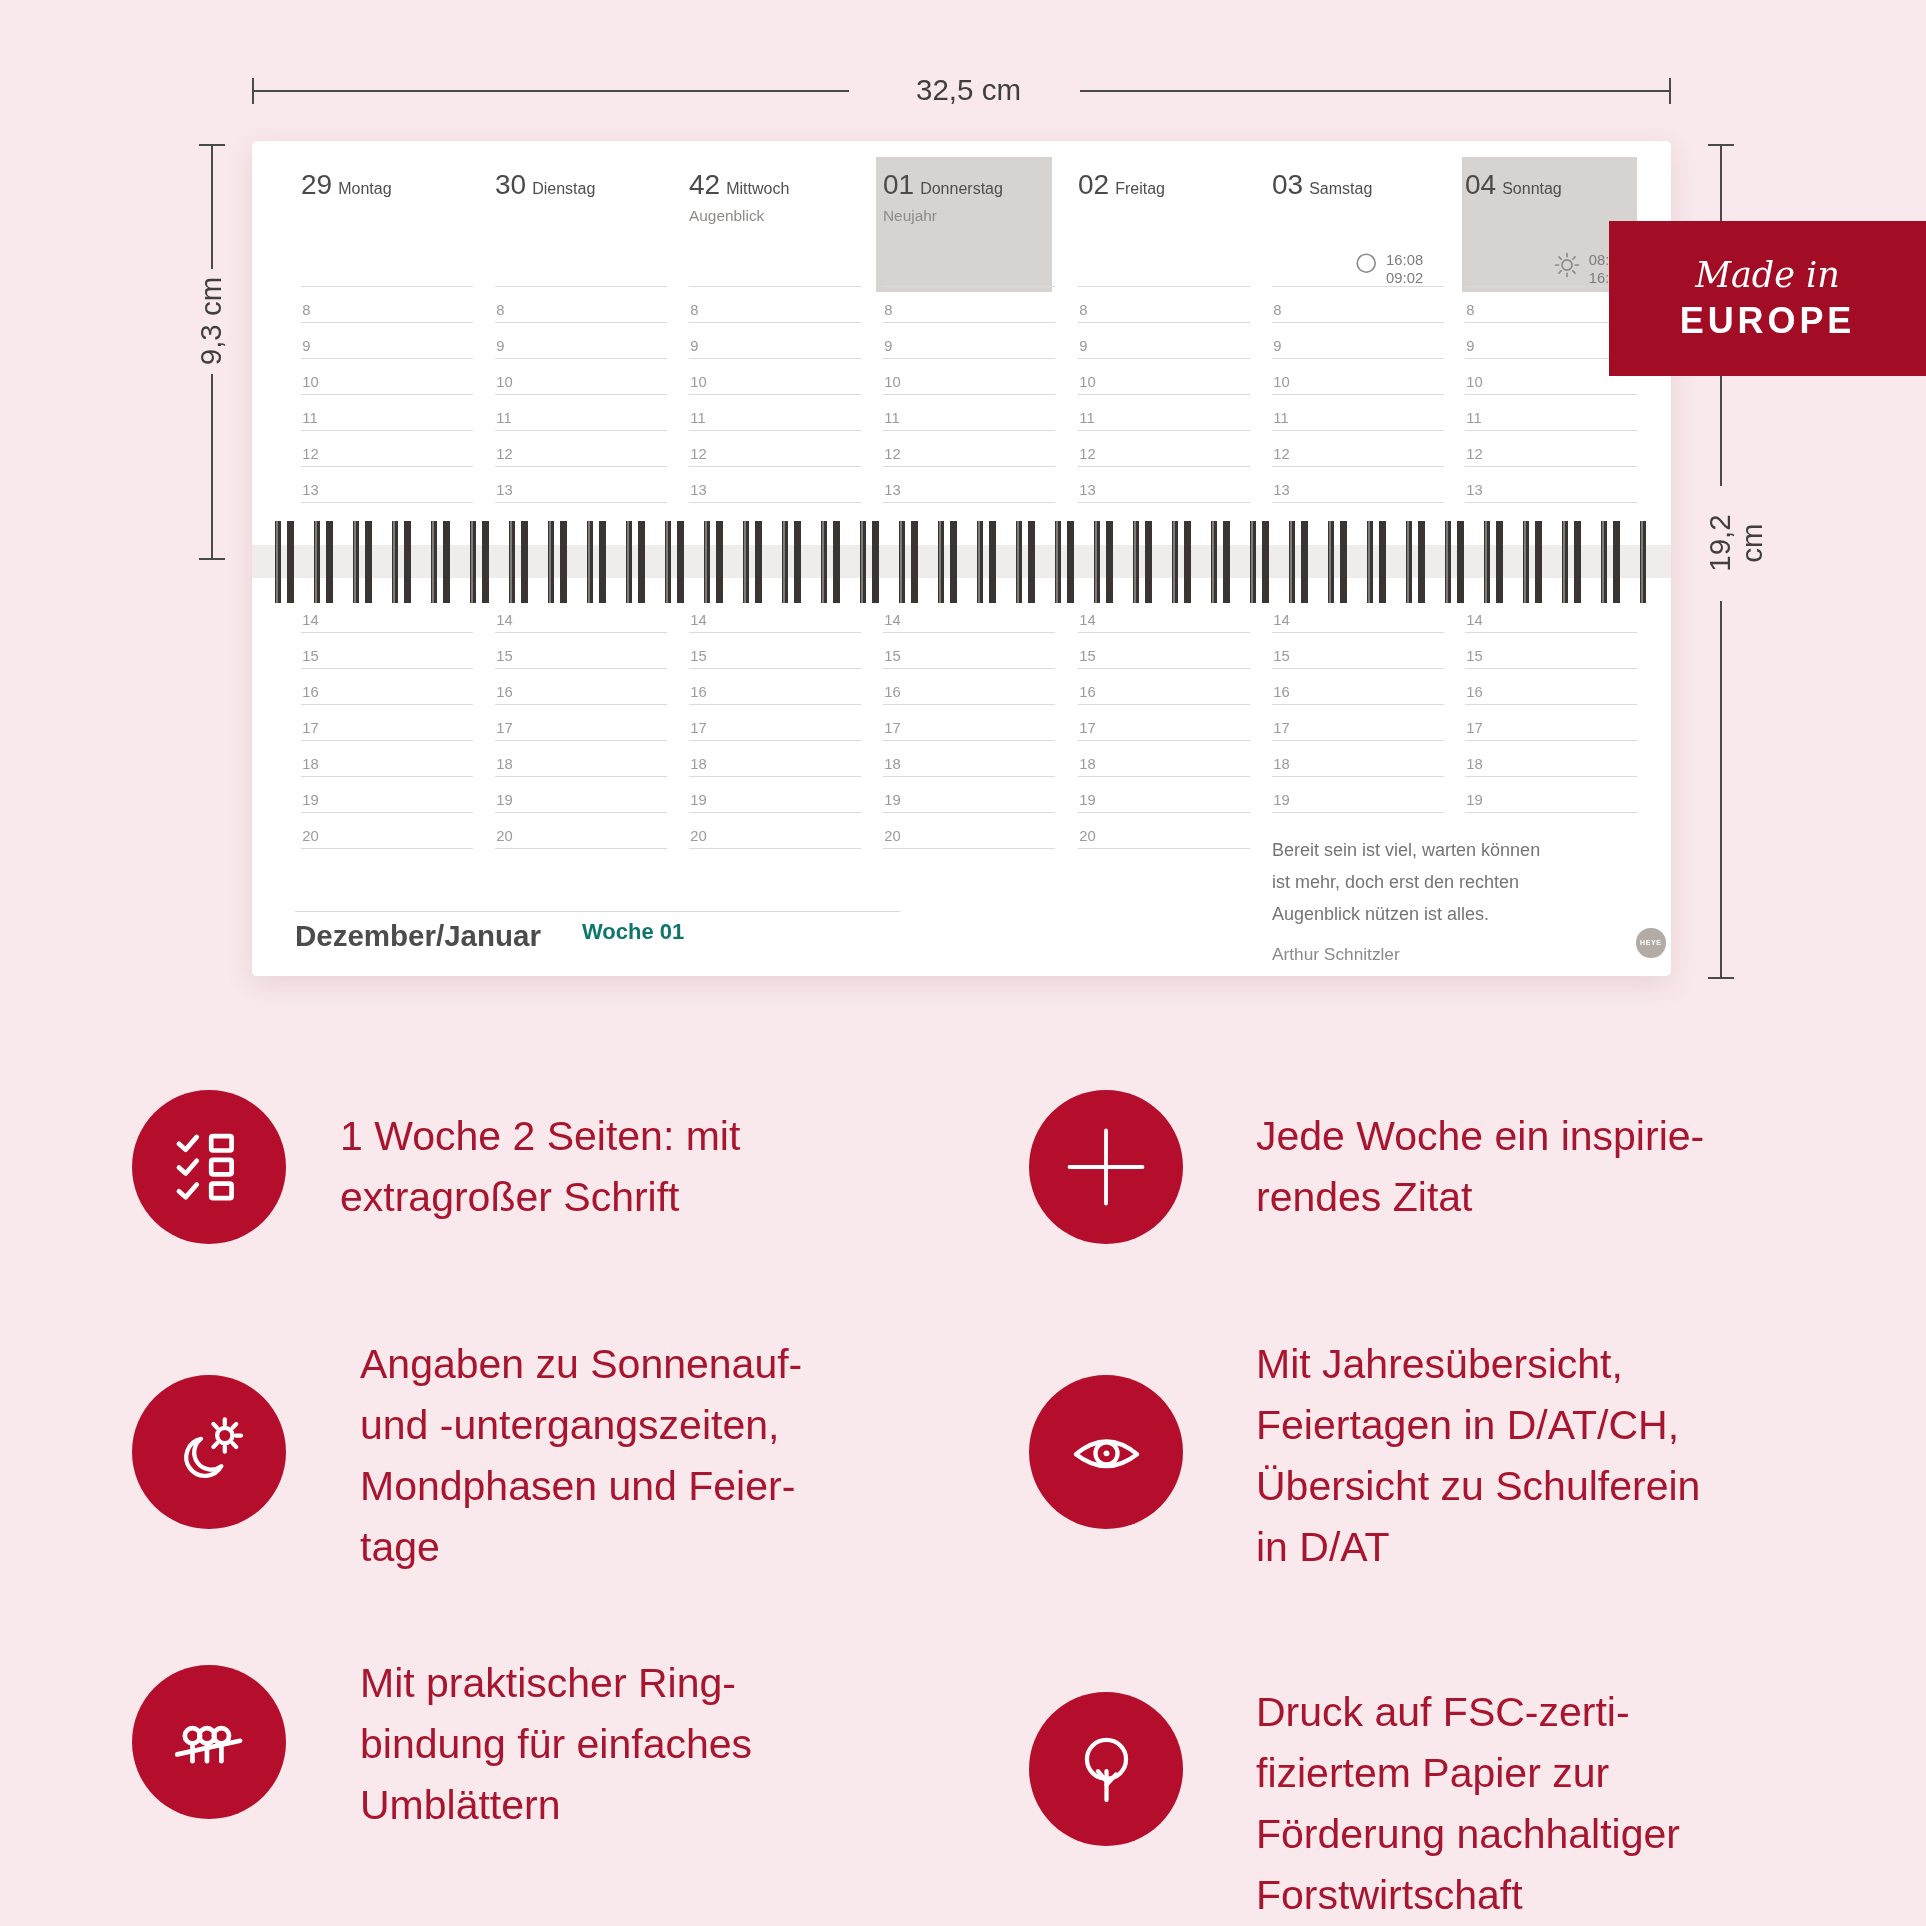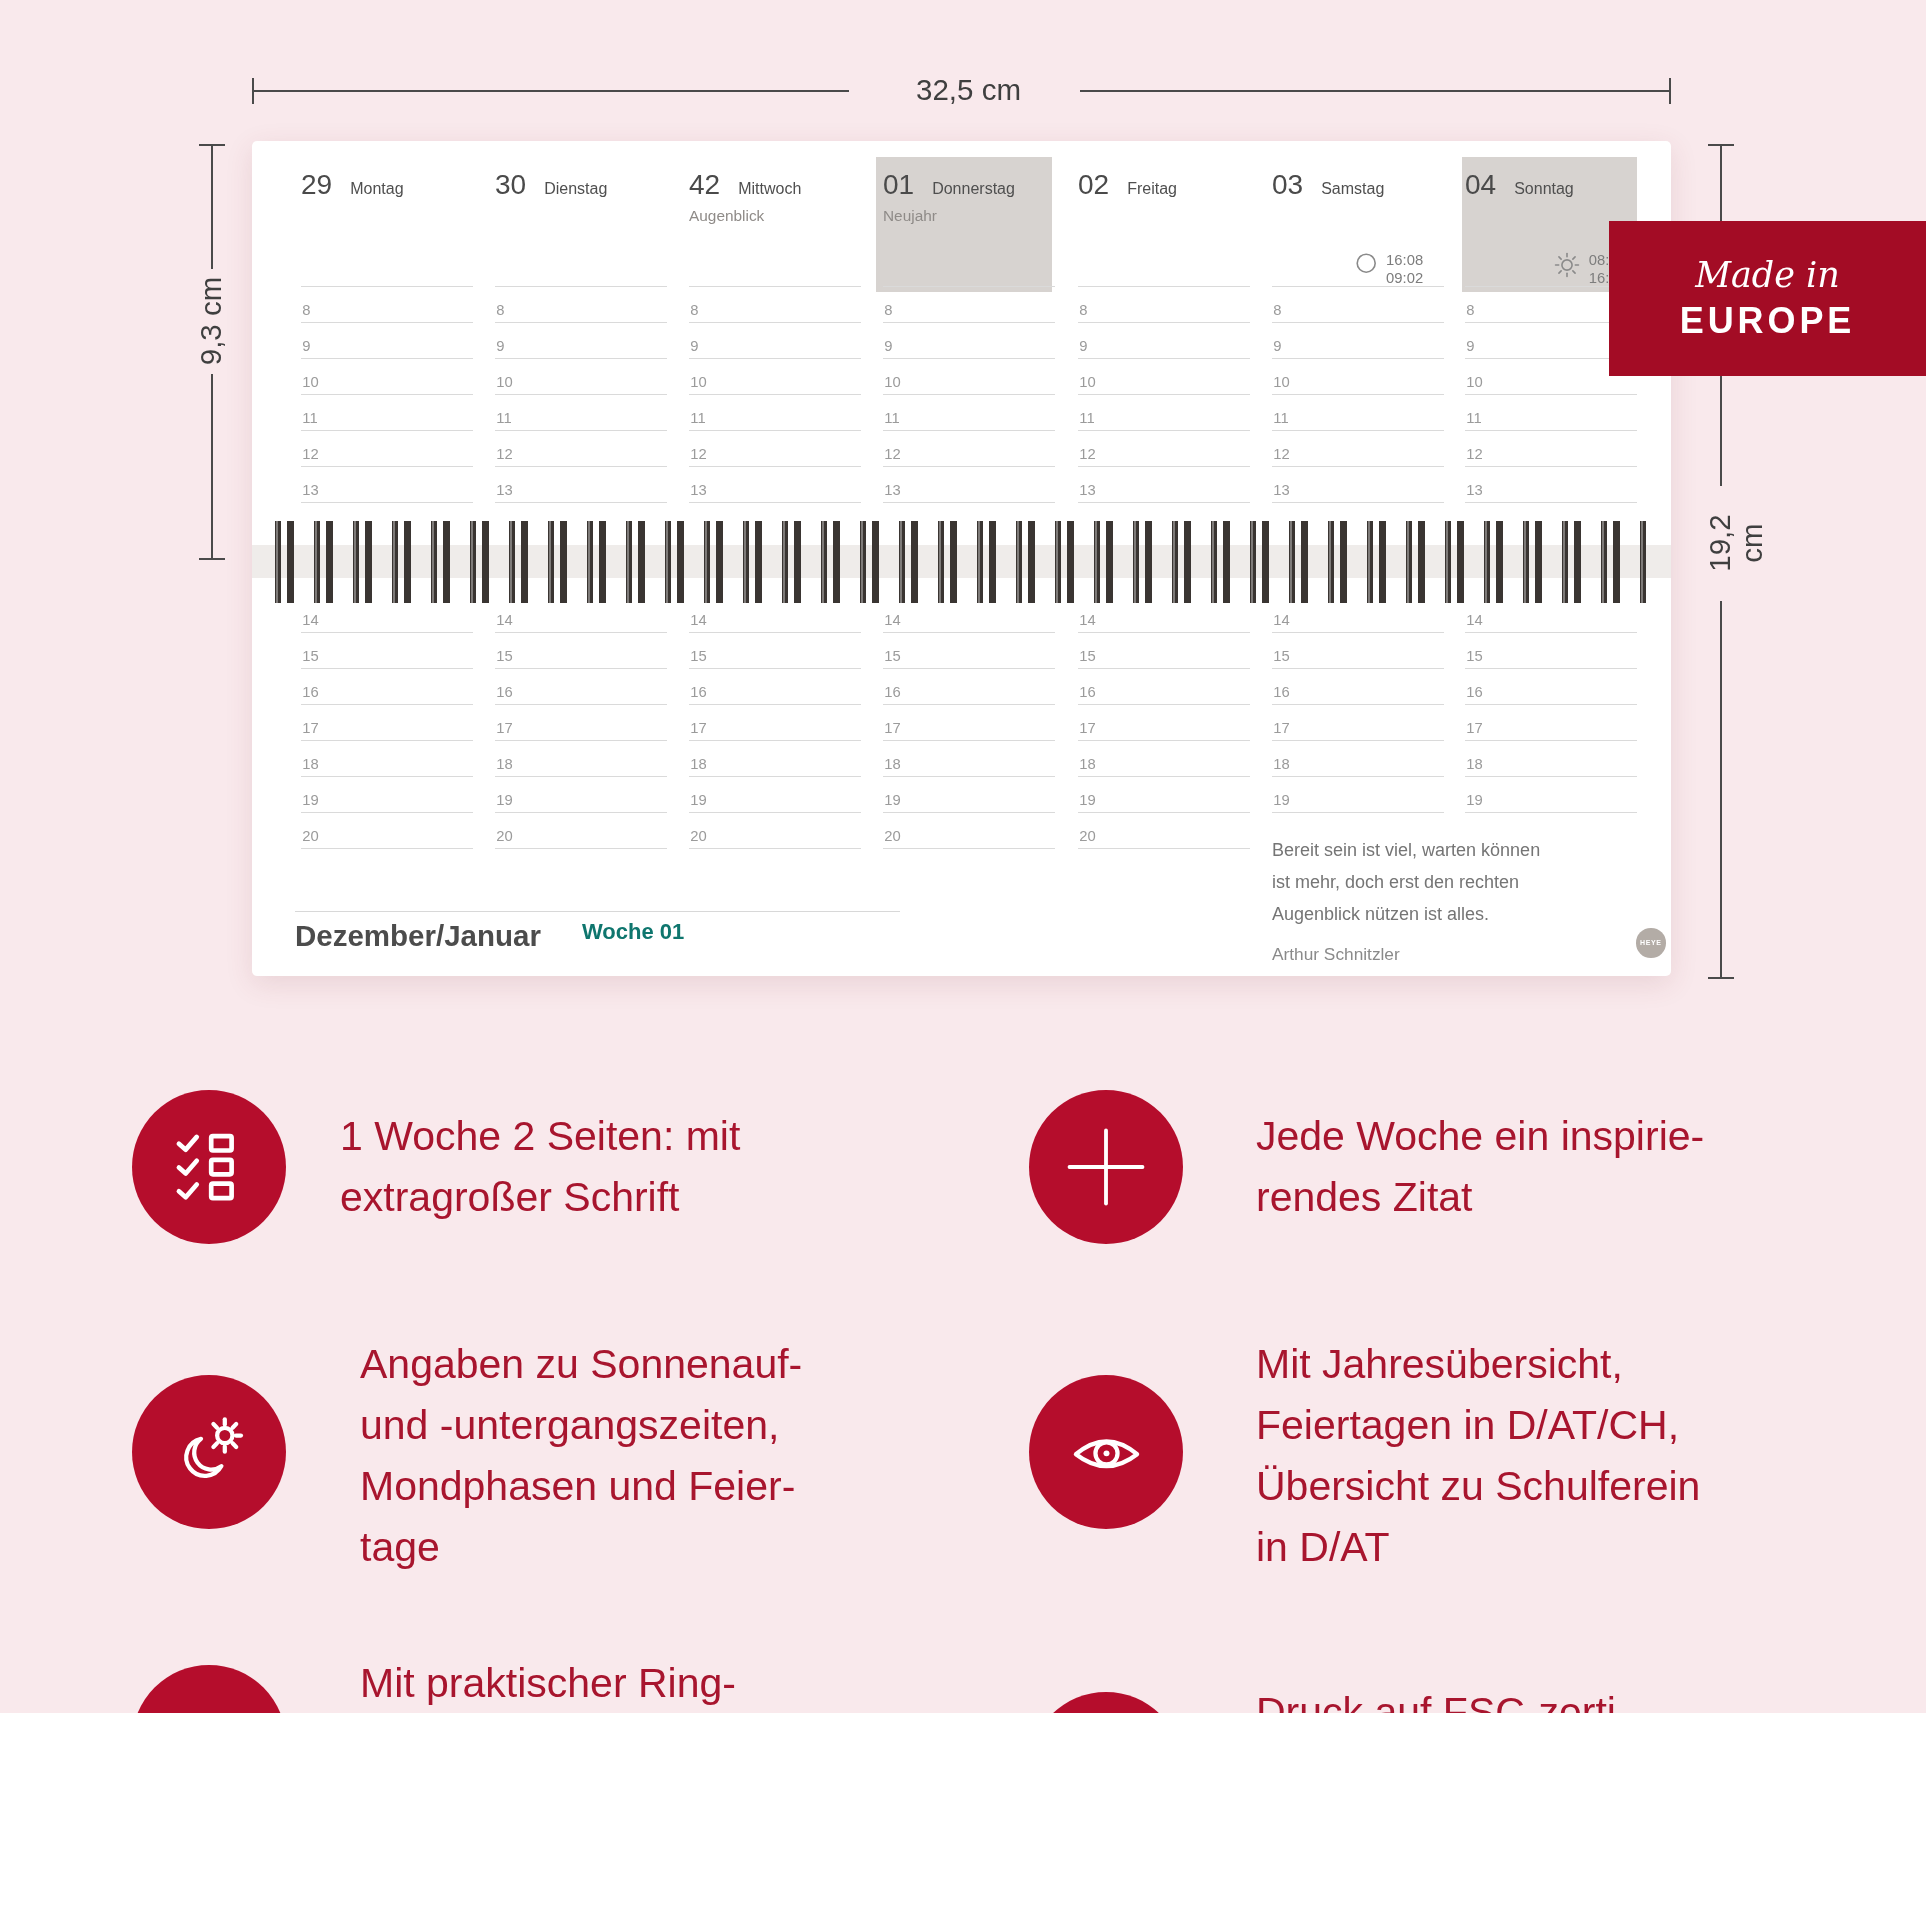--- a/index.html
+++ b/index.html
@@ -1,32 +1,32 @@
 <!DOCTYPE html>
 <html style="font-size:10.3px"><head>
 <meta charset="utf-8">
 <style>
   * { margin:0; padding:0; box-sizing:border-box; }
   html,body { width:1926px; }
   body { font-family:"Liberation Sans", sans-serif; }
-  #canvas { position:relative; width:1926px; height:1713px; background:#f9e9ec; overflow:hidden; }
+  #canvas { position:relative; width:1926px; height:1926px; background:#f9e9ec; overflow:hidden; }
 
   
   .dim { position:absolute; color:#4a4a4a; }
   .dseg { position:absolute; background:#4a4a4a; }
   .dlabel { position:absolute; font-size:29.5px; color:#3f3f3f; text-align:center; }
   .vlabel { transform:rotate(-90deg); }
 
   
   .card { position:absolute; left:252px; top:141px; width:1419px; height:835px;
           background:#ffffff; border-radius:5.1px; box-shadow:0 7.7px 28px rgba(120,50,60,.12); }
   .hl { position:absolute; background:#d7d3d0; z-index:1; }
   .col, .bcol { position:absolute; width:172px; z-index:2; top:0; }
   .dhead { position:absolute; top:28px; left:0; width:193px; }
-  .drow { display:flex; align-items:baseline; gap:18px; }
+  .drow { display:flex; align-items:baseline; gap:6px; }
   .dnum { font-size:28px; color:#4a4a4a; }
   .dname { font-size:16px; color:#4f4f4f; }
   .dnote { margin-top:6.4px; font-size:15.4px; color:#8f8b88; }
   .hrows { position:absolute; width:172px; left:0; }
   .htop { top:145px; border-top:1.3px solid #dadada; }
   .brows { top:456px; }
   .hrow { height:36px; border-bottom:1.3px solid #dadada; position:relative; }
   .hnum { position:absolute; left:1.3px; bottom:3.9px; font-size:14.8px; color:#9b9b9b; }
 
   .astro { position:absolute; display:flex; gap:7.7px; z-index:3; align-items:flex-start; }

